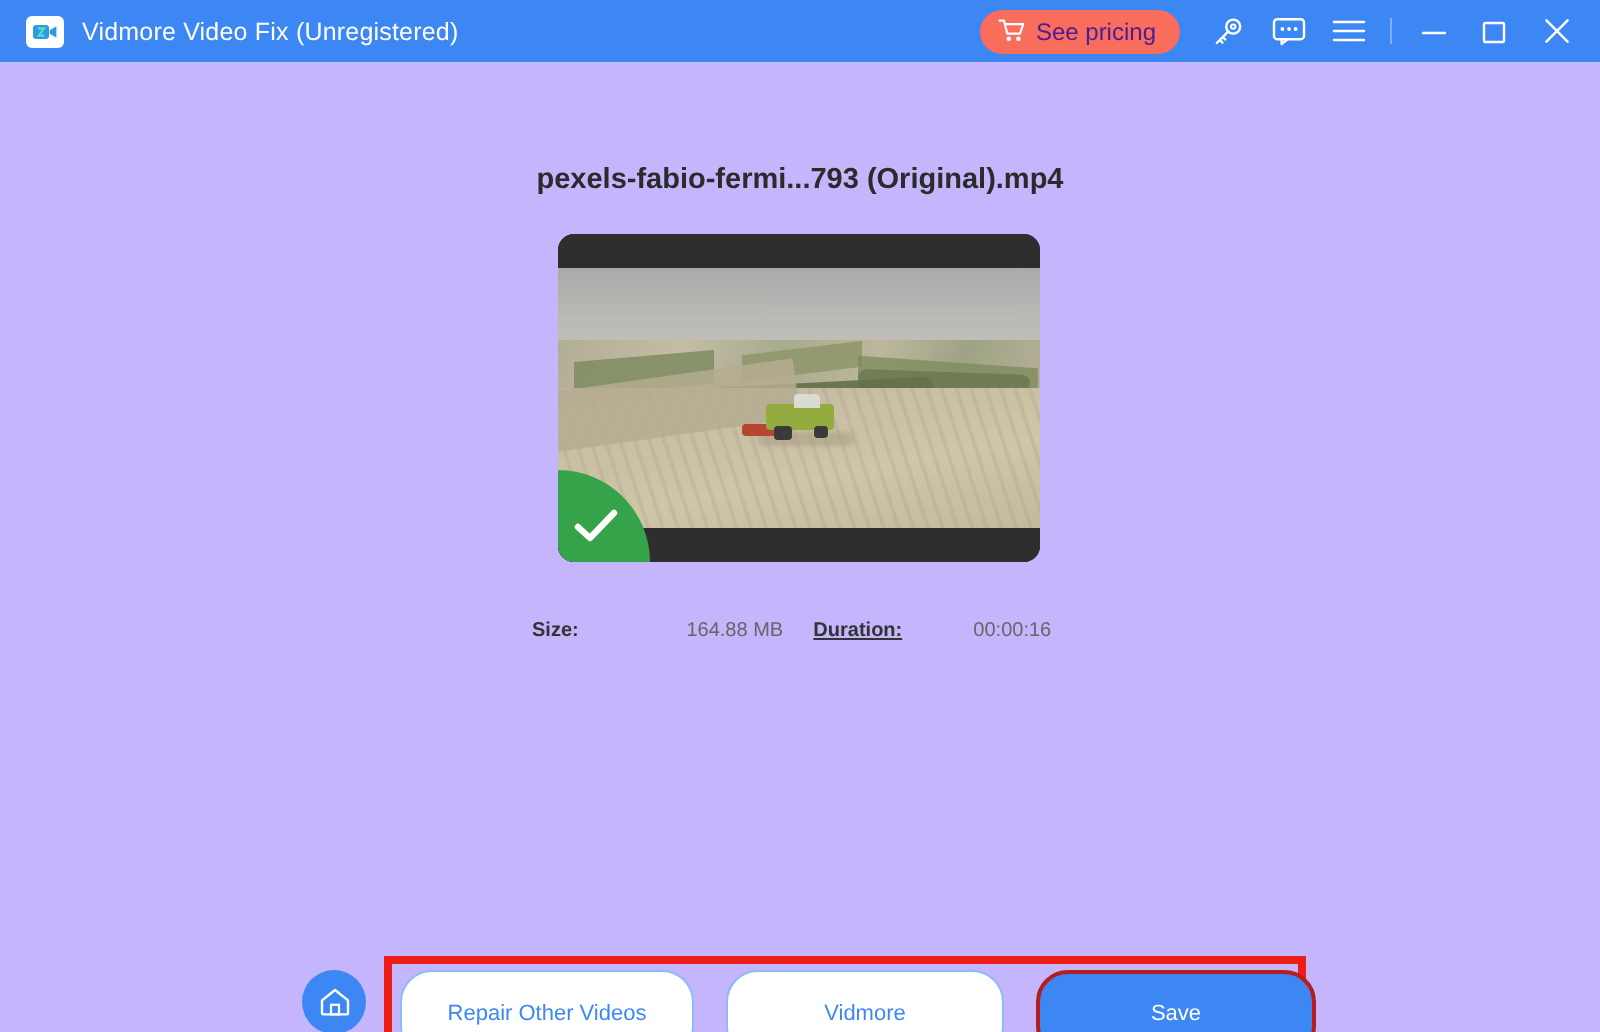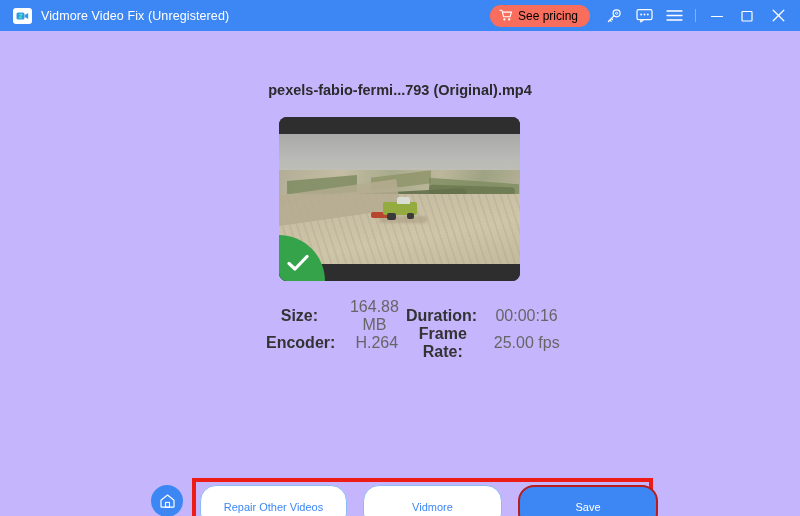--- a/index.html
+++ b/index.html
@@ -54,21 +54,21 @@
     align-items: center;
     height: 31px;
   }
   .pricing-btn {
     height: 22px;
     background: #f96d5c;
     border-radius: 11px;
     display: flex;
     align-items: center;
     padding: 0 12px 0 9px;
-    color: #000000;
+    color: #4c1d95;
     font-size: 12px;
     white-space: nowrap;
     cursor: pointer;
   }
   .pricing-btn .cart-ico { margin-right: 5px; display:flex; }
   .tb-icon {
     width: 30px;
     height: 31px;
     display: flex;
     align-items: center;
@@ -244,39 +244,38 @@
     align-items: flex-end;
     justify-content: flex-start;
   }
   .check-badge svg { margin: 0 0 9px 8px; }
 
   
   .meta {
     position: absolute;
     left: 266px; top: 271px;
     width: 300px;
-    font-size: 16px;
-    text-align: center;
+    font-size: 10px;
   }
   .meta-row {
     display: flex;
     height: 27px;
     align-items: center;
   }
   .meta-label {
     font-weight: bold;
     color: #333333;
   }
   .meta-value {
     color: #666666;
     margin-left: 10px;
   }
   .mc1 { width: 72px; }
   .mc2 { width: 68px; }
-  .mc3 { width: 75px; }
+  .mc3 { width: 75px; text-decoration: underline; }
   .mc4 { width: 85px; }
 
   
   .status-msg {
     position: absolute;
     left: 0; top: 373px;
     width: 800px;
     text-align: center;
     font-size: 14px;
     font-weight: bold;
@@ -438,26 +437,20 @@
       </div>
     </div>
 
     <div class="meta">
       <div class="meta-row">
         <div class="meta-label mc1">Size:</div>
         <div class="meta-value mc2">164.88 MB</div>
         <div class="meta-label mc3">Duration:</div>
         <div class="meta-value mc4">00:00:16</div>
       </div>
-      <div class="meta-row">
-        <div class="meta-label mc1">Encoder:</div>
-        <div class="meta-value mc2">H.264</div>
-        <div class="meta-label mc3">Frame Rate:</div>
-        <div class="meta-value mc4">25.00 fps</div>
-      </div>
     </div>
 
 
     <div class="home-btn">
       <svg width="17" height="16" viewBox="0 0 17 16">
         <path d="M2 7.2 L8.5 2 L15 7.2 L15 13.6 Q15 14.2 14.4 14.2 L2.6 14.2 Q2 14.2 2 13.6 Z" stroke="#ffffff" stroke-width="1.2" fill="none" stroke-linejoin="round"></path>
         <rect x="6.5" y="9.4" width="4" height="4.8" stroke="#ffffff" stroke-width="1.1" fill="none"></rect>
       </svg>
     </div>
 

